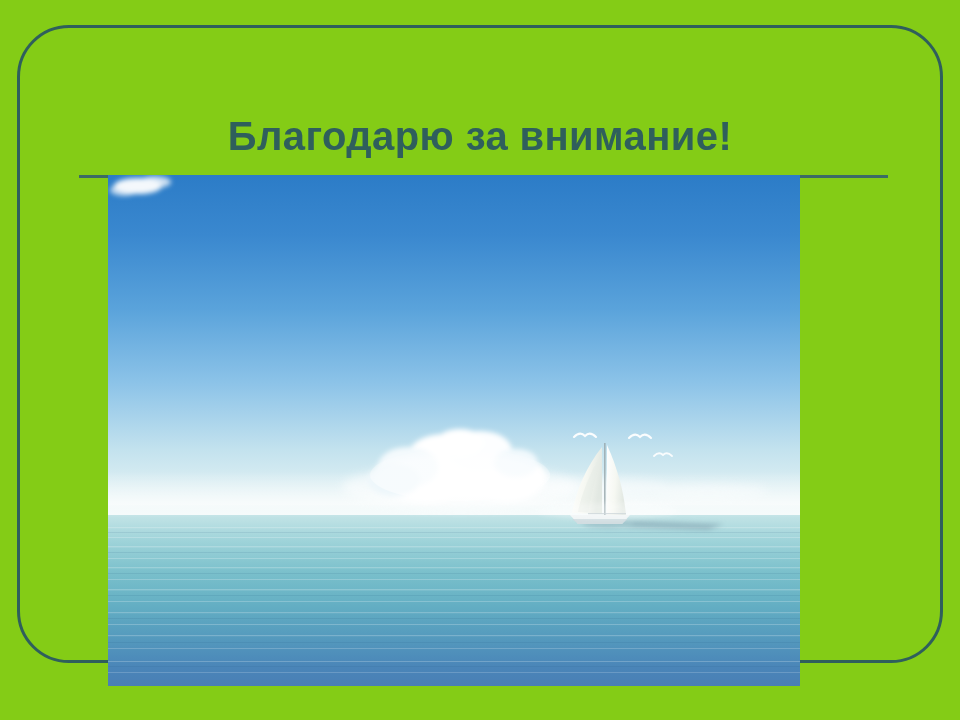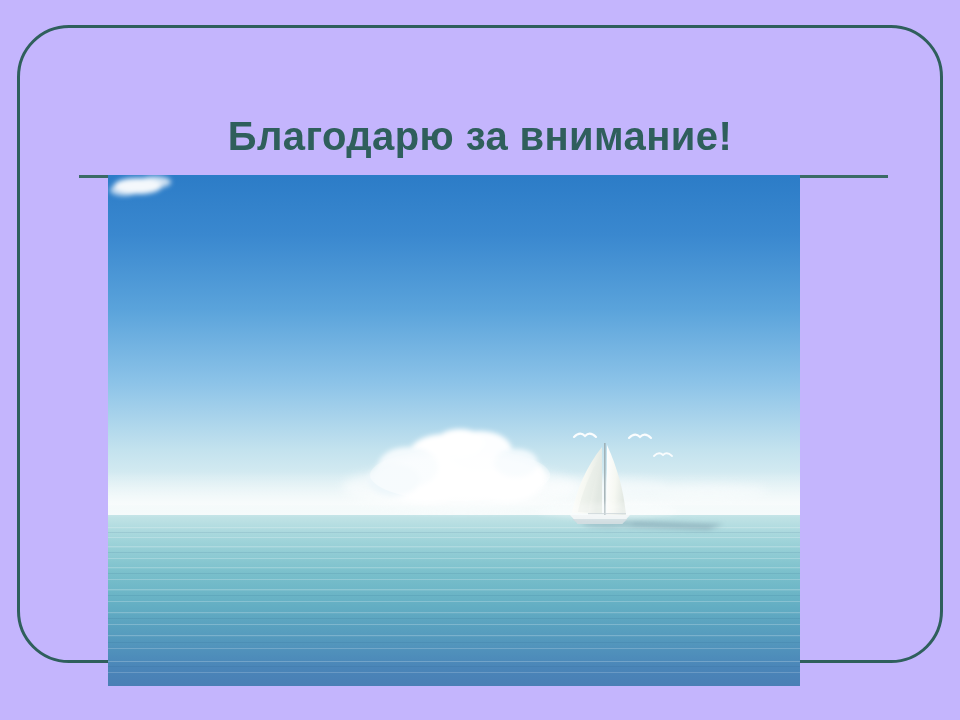--- a/index.html
+++ b/index.html
@@ -11,21 +11,21 @@
     width: 960px;
     height: 720px;
     font-family: "Liberation Sans", sans-serif;
     overflow: hidden;
   }
 
   #slide {
     position: relative;
     width: 960px;
     height: 720px;
-    background: #c4b5fd;
+    background: #84cc16;
     overflow: hidden;
   }
 
   
   .frame {
     position: absolute;
     left: 17px;
     top: 25px;
     width: 926px;
     height: 638px;

